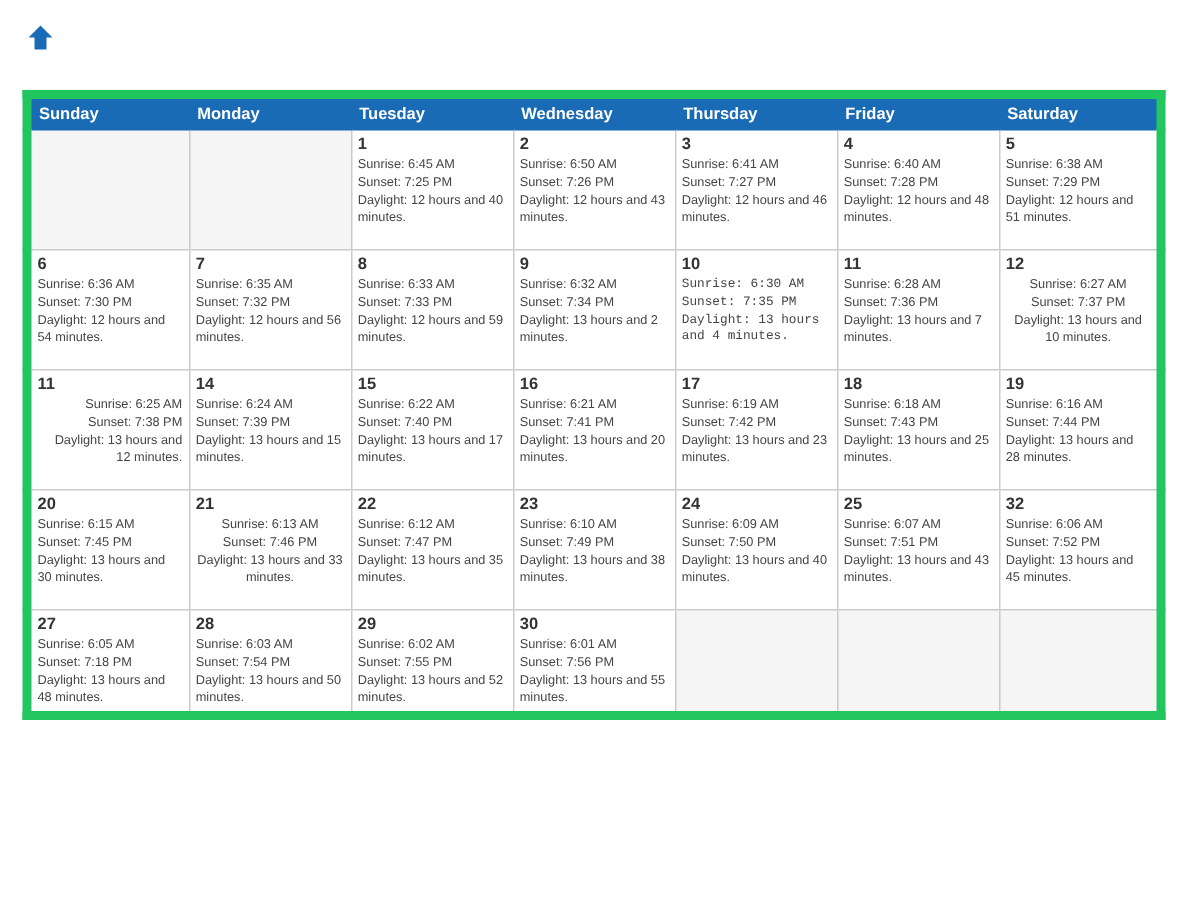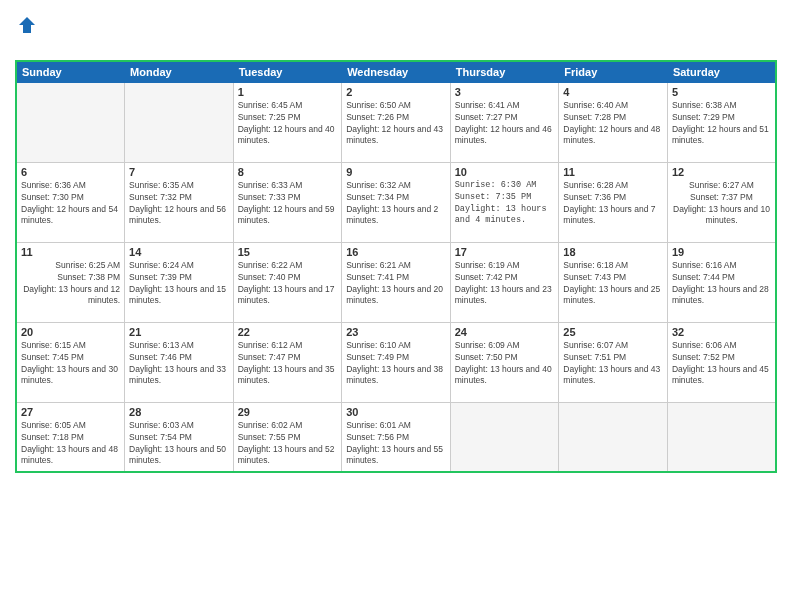--- a/index.html
+++ b/index.html
@@ -48,21 +48,21 @@
       font-weight: bold;
       color: #333;
     }
     .calendar-subtitle {
       font-size: 14px;
       color: #555;
     }
     .calendar {
       width: 100%;
       border-collapse: collapse;
-      border: 2px solid #22c55e;
+      border: 6px solid #22c55e;
       margin-top: 20px;
     }
     .calendar th {
       background: #1a6bb5;
       color: #fff;
       font-size: 11px;
       padding: 4px 5px;
       text-align: left;
       border: 1px solid #1a6bb5;
       font-weight: bold;
@@ -259,21 +259,21 @@
         </tr>
         <tr class="week-row">
           <td>
             <div class="day-num">20</div>
             <div class="day-info" style="white-space: pre-line;">Sunrise: 6:15 AM
 Sunset: 7:45 PM
 Daylight: 13 hours and 30 minutes.</div>
           </td>
           <td>
             <div class="day-num">21</div>
-            <div class="day-info" style="white-space: pre-line;">Sunrise: 6:13 AM
+            <div class="day-info" style="white-space: pre-line; text-align: center;">Sunrise: 6:13 AM
 Sunset: 7:46 PM
 Daylight: 13 hours and 33 minutes.</div>
           </td>
           <td>
             <div class="day-num">22</div>
             <div class="day-info" style="white-space: pre-line;">Sunrise: 6:12 AM
 Sunset: 7:47 PM
 Daylight: 13 hours and 35 minutes.</div>
           </td>
           <td>

